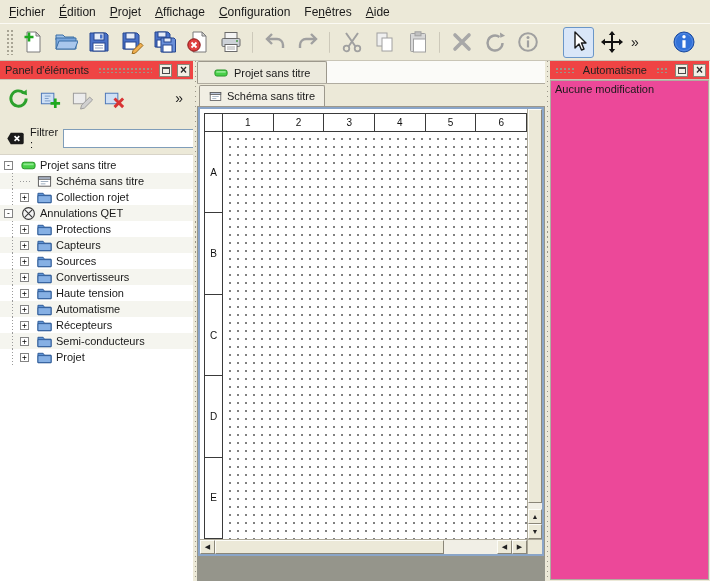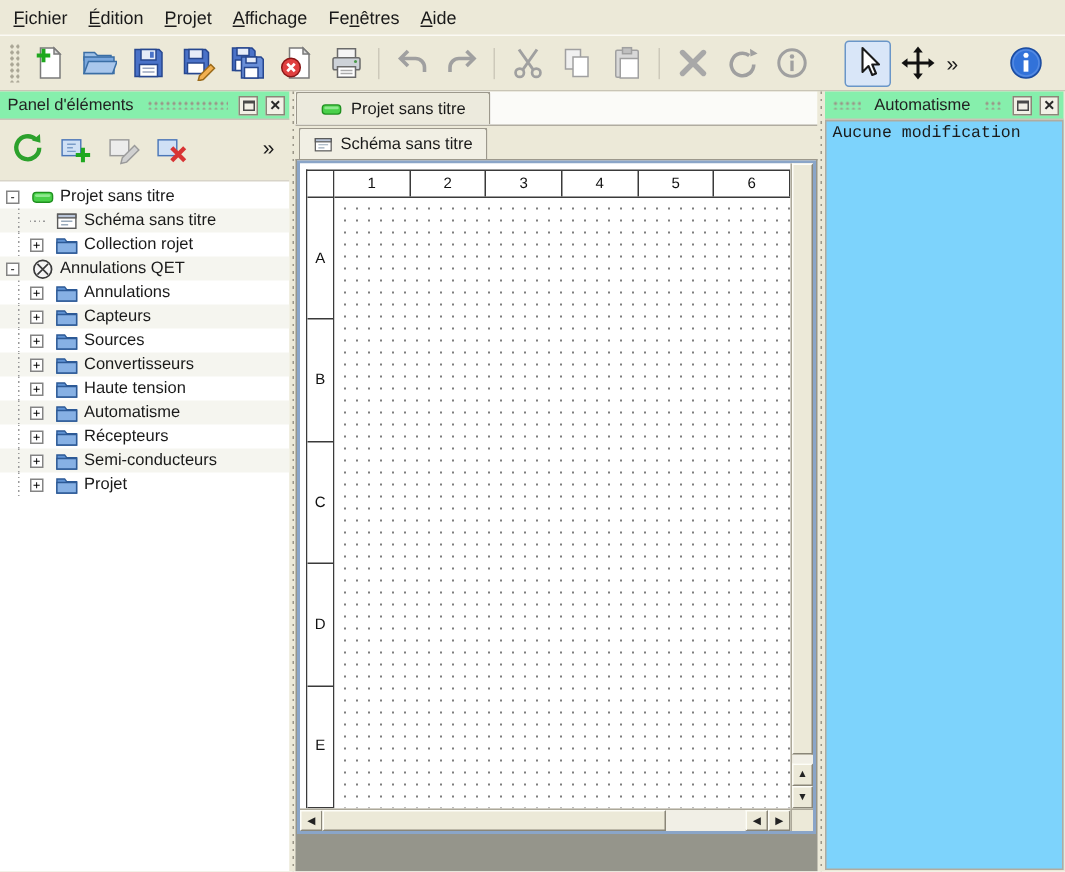--- a/index.html
+++ b/index.html
@@ -35,21 +35,21 @@
   .main { flex:1; display:flex; min-height:0; }
   .splitter { width:4px; flex:none; background-color:#ece9d8;
               background-image:repeating-linear-gradient(to bottom,#9a9688 0 1.5px, transparent 1.5px 5px);
               background-size:1px 100%; background-position:center; background-repeat:no-repeat; }
 
   
   .dock { display:flex; flex-direction:column; background:#ece9d8; min-height:0; }
   .dock-left { width:193px; flex:none; }
   .dock-right { width:161px; flex:none; padding:0 1px 1px 1px; }
   .dock-title { height:19px; flex:none; display:flex; align-items:center; gap:5px; padding:0 3px;
-                background:#86efac; border-bottom:1px solid #c9c5b8; }
+                background:#ef4444; border-bottom:1px solid #c9c5b8; }
   .dock-title-text { font-size:11px; color:#222; padding:0 2px; white-space:nowrap; }
   .dots { flex:1; align-self:stretch; margin:6px 2px;
           background-image:radial-gradient(#9a9688 0.9px, transparent 1.2px); background-size:4px 4px; }
   .dots.small { flex:0 0 12px; }
   .dock-btn { width:13px; height:13px; flex:none; border:1px solid #8a8678; background:#f2f0e6;
               display:flex; align-items:center; justify-content:center; cursor:default; }
   .float-glyph { width:8px; height:7px; border:1px solid #4a4a4a; border-top-width:2px; display:block; }
   .x-glyph { font-size:12px; line-height:1; font-weight:bold; color:#2a2a2a; }
 
   
@@ -113,33 +113,34 @@
             justify-content:center; font-size:7px; color:#222; }
   .vscroll .sb-btn { width:100%; }
   .hscroll .sb-btn { height:100%; }
   .sb-thumb { background:#ece9d8; border:1px solid; border-color:#fdfdf8 #8a8678 #8a8678 #fdfdf8; flex:none; }
   .sb-thumb.v { width:100%; height:calc(100% - 36px); }
   .sb-thumb.h { height:100%; width:70%; }
   .sb-gap { flex:1; }
   .sb-corner { grid-area:2/2; background:#ece9d8; border-top:1px solid #aca899; border-left:1px solid #aca899; }
 
   
-  .undo-list { flex:1; background:#7dd3fc; border:1px solid #b0aca0; overflow:hidden; min-height:0;font-family:Liberation Mono, monospace; }
+  .undo-list { flex:1; background:#ec4899; border:1px solid #b0aca0; overflow:hidden; min-height:0; }
   .undo-item { padding:2px 4px; font-size:11px; white-space:nowrap; }
 </style>
 </head>
 <body>
 
 <div class="app">
 
   <div class="menubar" id="menubar">
       <span class="menu-item"><u>F</u>ichier</span>
       <span class="menu-item"><u>É</u>dition</span>
       <span class="menu-item"><u>P</u>rojet</span>
       <span class="menu-item"><u>A</u>ffichage</span>
+      <span class="menu-item"><u>C</u>onfiguration</span>
       <span class="menu-item">Fe<u>n</u>êtres</span>
       <span class="menu-item"><u>A</u>ide</span>
     </div>
 
   <div class="toolbar">
     <span class="grip"></span>
     <span class="tb-group" id="tb-main">
         <span class="tool-btn">
           <span class="icon24">
             <svg viewBox="0 0 24 24">
@@ -361,20 +362,32 @@
               <span class="icon22">
                 <svg viewBox="0 0 24 24">
                   <rect x="2.5" y="6.5" width="13" height="11" fill="#cfe0f5" stroke="#4a76b8"></rect>
                   <path d="M12 12l9 9M21 12l-9 9" stroke="#d83434" stroke-width="3"></path>
                 </svg>
               </span>
             </span>
           </span>
         <span class="chevron">»</span>
       </div>
+      <div class="filter-row">
+        <span class="clear-btn">
+          <span class="icon20">
+              <svg viewBox="0 0 20 20">
+                <path d="M5 4h12a1.6 1.6 0 0 1 1.6 1.6v8.8A1.6 1.6 0 0 1 17 16H5l-3.6-6z" fill="#1a1a1a"></path>
+                <path d="M9 7.5l5 5M14 7.5l-5 5" stroke="#fff" stroke-width="1.7"></path>
+              </svg>
+            </span>
+        </span>
+        <span>Filtrer :</span>
+        <input class="filter-input" value="" style="">
+      </div>
       <div class="tree" id="tree">
           <div class="tree-row">
             <span class="expander-slot">
               <span class="expander">-</span>
             </span>
             <span class="t-icon">
               <svg viewBox="0 0 16 16">
                 <rect x="1" y="4.5" width="14" height="7" rx="2.4" fill="#49d049" stroke="#1f8f1f"></rect>
                 <rect x="2.5" y="5.8" width="11" height="2" rx="1" fill="#8fe88f"></rect>
               </svg>
@@ -430,21 +443,21 @@
             </span>
             <span class="expander-slot">
               <span class="expander">+</span>
             </span>
             <span class="t-icon">
               <svg viewBox="0 0 16 16">
                 <path d="M1 3.5h5.5l1.5 2H15v8H1z" fill="#5f93d4" stroke="#2d5a96"></path>
                 <path d="M1 6h14v7.5H1z" fill="#86b0e4" stroke="#2d5a96"></path>
               </svg>
             </span>
-            <span class="t-label">Annulations</span>
+            <span class="t-label">Protections</span>
           </div>
           <div class="tree-row alt">
             <span class="t-indent">
               <span class="guide-v"></span>
             </span>
             <span class="expander-slot">
               <span class="expander">+</span>
             </span>
             <span class="t-icon">
               <svg viewBox="0 0 16 16">

